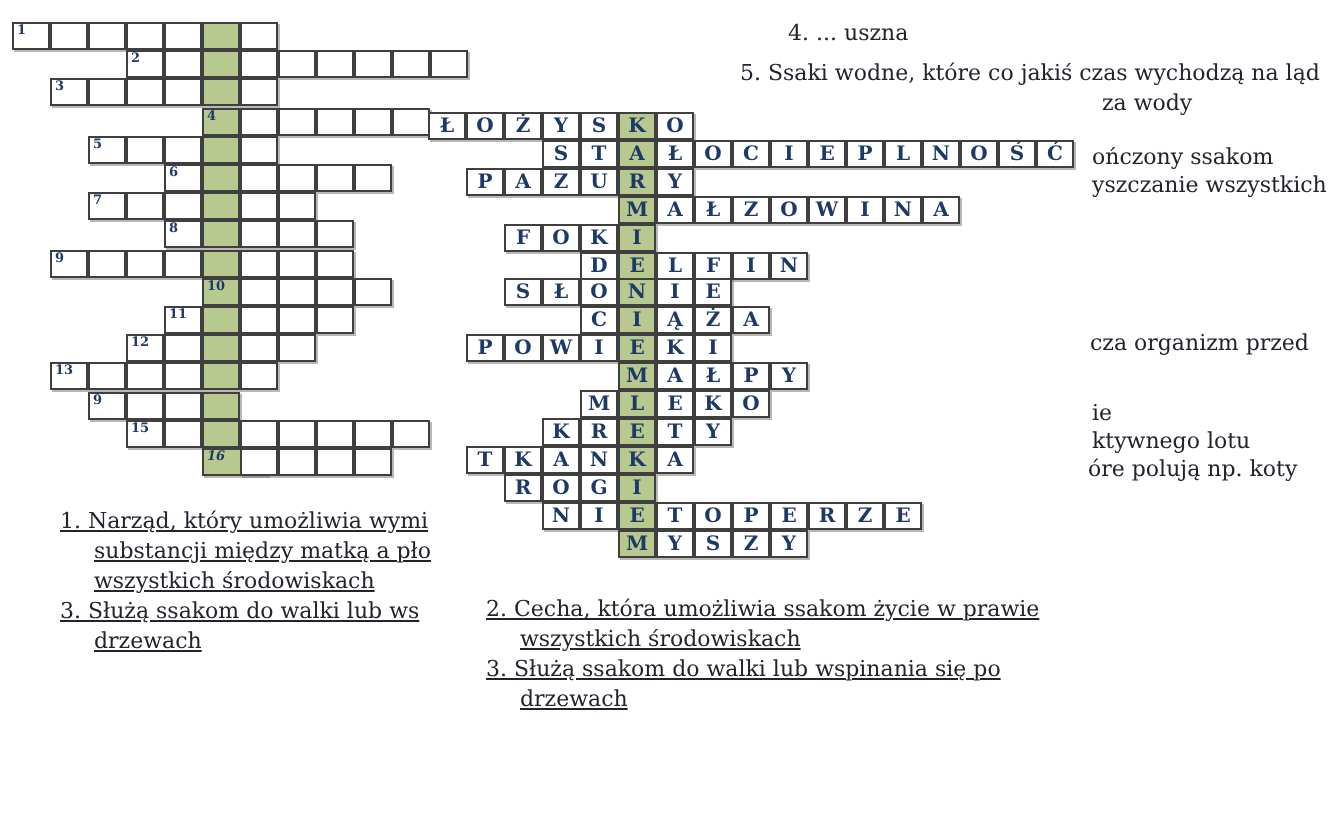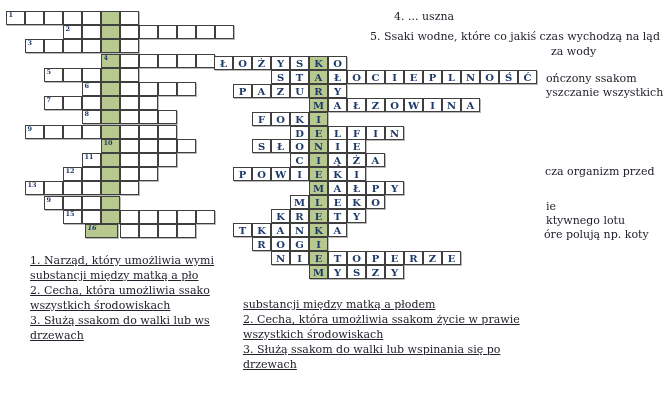--- a/index.html
+++ b/index.html
@@ -19,21 +19,21 @@
   .cellnum{
     position:absolute;top:-1px;left:1.5px;
     font-size:6.5px;line-height:8px;font-weight:bold;color:#1d3968;
   }
   .frag{
     position:absolute;white-space:pre;color:#23232e;
     font-size:11px;letter-spacing:0;
   }
   .block{position:absolute;color:#23232e;font-size:11px;line-height:15px;text-decoration:underline;}
   .clue-line{white-space:pre;}
-  .clue-line.ind{}
+  .clue-line.ind{margin-left:17px;}
 </style>
 </head>
 <body>
 
 <div class="grid" id="empty-grid">
     <div class="cell" style="left: 6px; top: 11px; width: 19px; height: 14px; line-height: 14px;">
       <span class="cellnum">1</span>
     </div>
     <div class="cell" style="left: 25px; top: 11px; width: 19px; height: 14px; line-height: 14px;"></div>
     <div class="cell" style="left: 44px; top: 11px; width: 19px; height: 14px; line-height: 14px;"></div>
@@ -146,21 +146,21 @@
     <div class="cell" style="left: 63px; top: 210px; width: 19px; height: 14px; line-height: 14px;">
       <span class="cellnum">15</span>
     </div>
     <div class="cell" style="left: 82px; top: 210px; width: 19px; height: 14px; line-height: 14px;"></div>
     <div class="cell green" style="left: 101px; top: 210px; width: 19px; height: 14px; line-height: 14px;"></div>
     <div class="cell" style="left: 120px; top: 210px; width: 19px; height: 14px; line-height: 14px;"></div>
     <div class="cell" style="left: 139px; top: 210px; width: 19px; height: 14px; line-height: 14px;"></div>
     <div class="cell" style="left: 158px; top: 210px; width: 19px; height: 14px; line-height: 14px;"></div>
     <div class="cell" style="left: 177px; top: 210px; width: 19px; height: 14px; line-height: 14px;"></div>
     <div class="cell" style="left: 196px; top: 210px; width: 19px; height: 14px; line-height: 14px;"></div>
-    <div class="cell green" style="left: 85px; top: 224px; width: 33px; height: 14px; line-height: 14px; font-style: italic;">
+    <div class="cell green" style="left: 101px; top: 224px; width: 33px; height: 14px; line-height: 14px; font-style: italic;">
       <span class="cellnum">16</span>
     </div>
     <div class="cell" style="left: 120px; top: 224px; width: 19px; height: 14px; line-height: 14px;"></div>
     <div class="cell" style="left: 139px; top: 224px; width: 19px; height: 14px; line-height: 14px;"></div>
     <div class="cell" style="left: 158px; top: 224px; width: 19px; height: 14px; line-height: 14px;"></div>
     <div class="cell" style="left: 177px; top: 224px; width: 19px; height: 14px; line-height: 14px;"></div>
   </div>
 <div class="grid" id="solved-grid">
     <div class="cell" style="left: 214px; top: 56px; width: 19px; height: 14px; line-height: 14px;">Ł</div>
     <div class="cell" style="left: 233px; top: 56px; width: 19px; height: 14px; line-height: 14px;">O</div>
@@ -276,24 +276,22 @@
     <div class="frag" style="left: 546px; top: 72px;">ończony ssakom</div>
     <div class="frag" style="left: 546px; top: 86px;">yszczanie wszystkich</div>
     <div class="frag" style="left: 545px; top: 165px;">cza organizm przed</div>
     <div class="frag" style="left: 546px; top: 200px;">ie</div>
     <div class="frag" style="left: 546px; top: 214px;">ktywnego lotu</div>
     <div class="frag" style="left: 544px; top: 228px;">óre polują np. koty</div>
   </div>
 <div class="block" id="clues-left" style="left: 30px; top: 253px;">
     <div class="clue-line">1. Narząd, który umożliwia wymi</div>
     <div class="clue-line ind">substancji między matką a pło</div>
-    <div class="clue-line">2. Cecha, która umożliwia ssako</div>
     <div class="clue-line ind">wszystkich środowiskach</div>
     <div class="clue-line">3. Służą ssakom do walki lub ws</div>
     <div class="clue-line ind">drzewach</div>
   </div>
 <div class="block" id="clues-center" style="left: 243px; top: 297px;">
-    <div class="clue-line ind">substancji między matką a płodem</div>
     <div class="clue-line">2. Cecha, która umożliwia ssakom życie w prawie</div>
     <div class="clue-line ind">wszystkich środowiskach</div>
     <div class="clue-line">3. Służą ssakom do walki lub wspinania się po</div>
     <div class="clue-line ind">drzewach</div>
   </div>
 
 </body></html>

